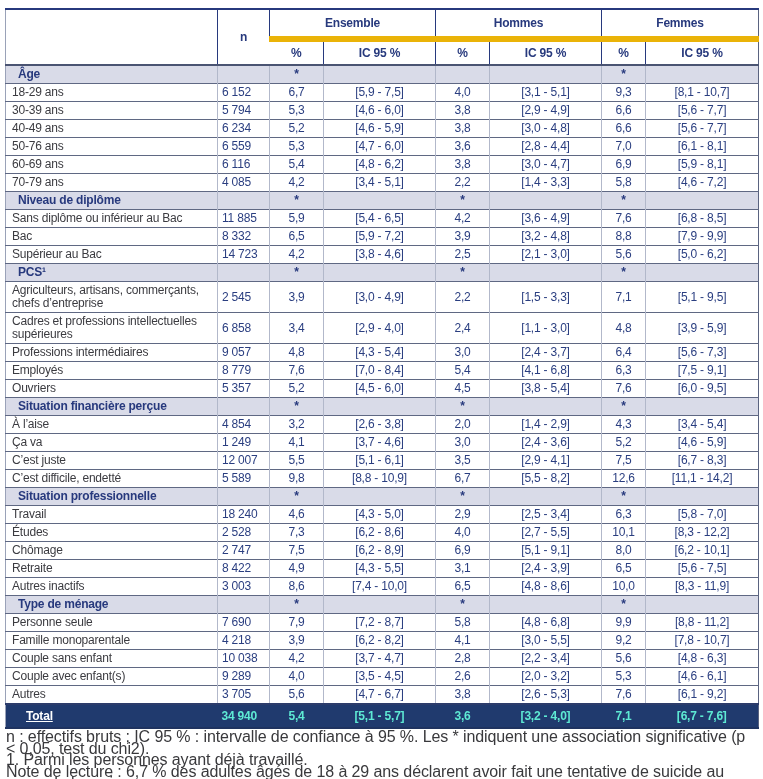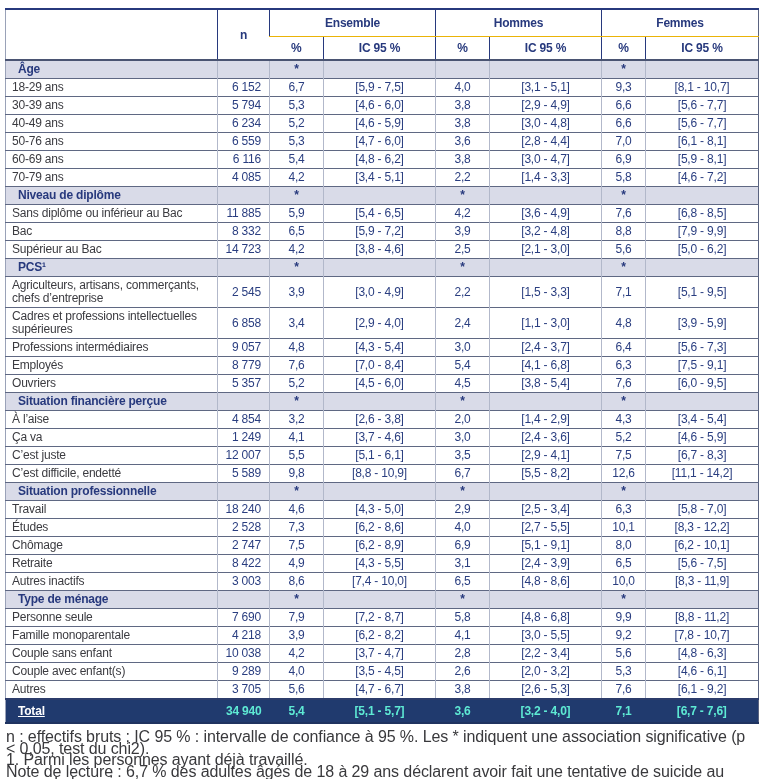--- a/index.html
+++ b/index.html
@@ -18,46 +18,46 @@
   }
   th, td { overflow:hidden; white-space:normal; }
 
   
   thead th {
     color:#27397d; font-weight:bold; font-size:12px;
     border-left:1px solid #27397d; background:#fff;
     letter-spacing:-0.2px; padding:0 2px;
   }
   thead th:first-child { border-left:none; }
-  .group-head { height:26px; border-bottom:1px solid #eab308; }
+  .group-head { height:26px; border-bottom:6px solid #eab308; }
   .sub-head   { height:22px; }
   thead tr:last-child th, thead th[rowspan] { border-bottom:2px solid #4a5472; }
 
   
   tbody td {
     font-size:12px; line-height:13px; padding:2px 4px;
     border-left:1px solid #b2b8ca; border-top:1px solid #5f6883;
     letter-spacing:-0.2px;
   }
   tbody td:first-child { border-left:none; }
   .label-cell { text-align:left; color:#3b3b40; padding-left:6px;margin-top:24px; }
   .num  { color:#2a3e80; }
-  .n-cell   { text-align:right; padding-right:8px; }
+  .n-cell   { text-align:left; padding-right:8px; }
   .pct-cell { text-align:center; }
   .ic-cell  { text-align:center; }
 
   .section-row td { background:#d9dbe8; height:12px; }
   .section-row .label-cell { color:#27397d; font-weight:bold; padding-left:12px; }
   .star-cell { color:#27397d; font-weight:bold; }
 
   .total-row td {
     background:#203a6e; color:#5eead4; font-weight:bold;
     border-left:none; border-top:2px solid #2c3c6b; height:18px;
   }
-  .total-row .label-cell { color:#ffffff; padding-left:12px;text-decoration:underline; }
+  .total-row .label-cell { color:#ffffff; padding-left:20px;text-decoration:underline; }
 
   
   .footnotes {
     position:absolute; left:6px; top:731px; width:750px;
     font-size:16px; line-height:11.5px; color:#39393c; letter-spacing:-0.1px;
   }
 </style>
 </head>
 <body>
 

